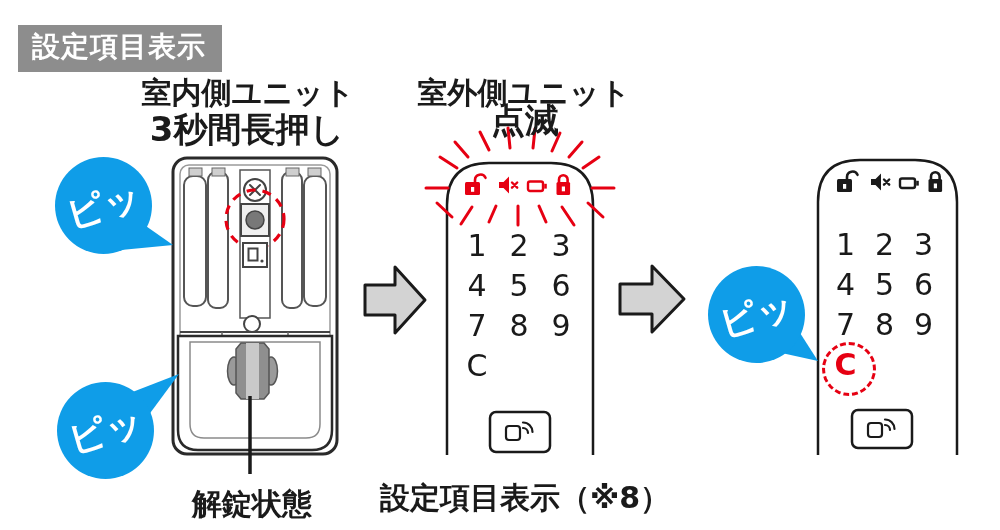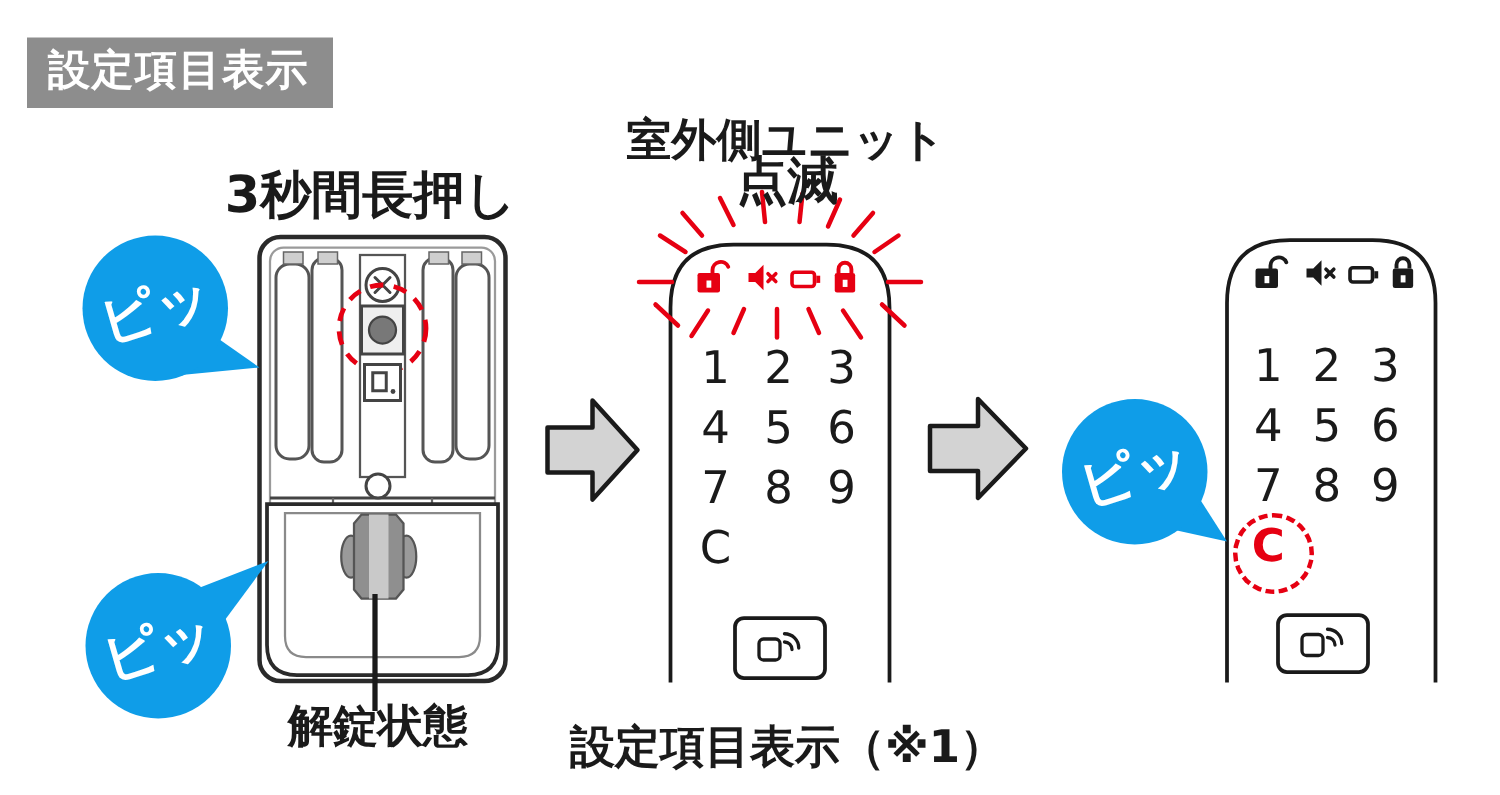--- a/index.html
+++ b/index.html
@@ -162,27 +162,28 @@
       </g>
       <g transform="translate(852,410)">
         <rect x="0" y="0" width="60" height="38" rx="6" fill="#fff" stroke="#1a1a1a" stroke-width="2.5"></rect>
         <use href="#ic-nfc" x="0" y="-1"></use>
       </g>
     </g>
   </svg>
 
   <div class="badge">設定項目表示</div>
 
+  <div class="t heading center" style="left:248px;top:73px;">室内側ユニット</div>
   <div class="t subheading center" style="left:247px;top:107px;">3秒間長押し</div>
 
   <div class="t heading center" style="left:524px;top:73px;">室外側ユニット</div>
   <div class="t subheading center" style="left:525px;top:98px;text-align:center;">点滅</div>
 
-  <div class="t caption center" style="left:252px;top:464px;">解錠状態</div>
-  <div class="t caption center" style="left:525px;top:478px;">設定項目表示（※1）</div>
+  <div class="t caption center" style="left:252px;top:484px;">解錠状態</div>
+  <div class="t caption center" style="left:525px;top:478px;">設定項目表示（※8）</div>
 
   <div class="digits" style="left:456px;top:225px;grid-template-columns:repeat(3,42px);">
     <span>1</span>
     <span>2</span>
     <span>3</span>
     <span>4</span>
     <span>5</span>
     <span>6</span>
     <span>7</span>
     <span>8</span>

